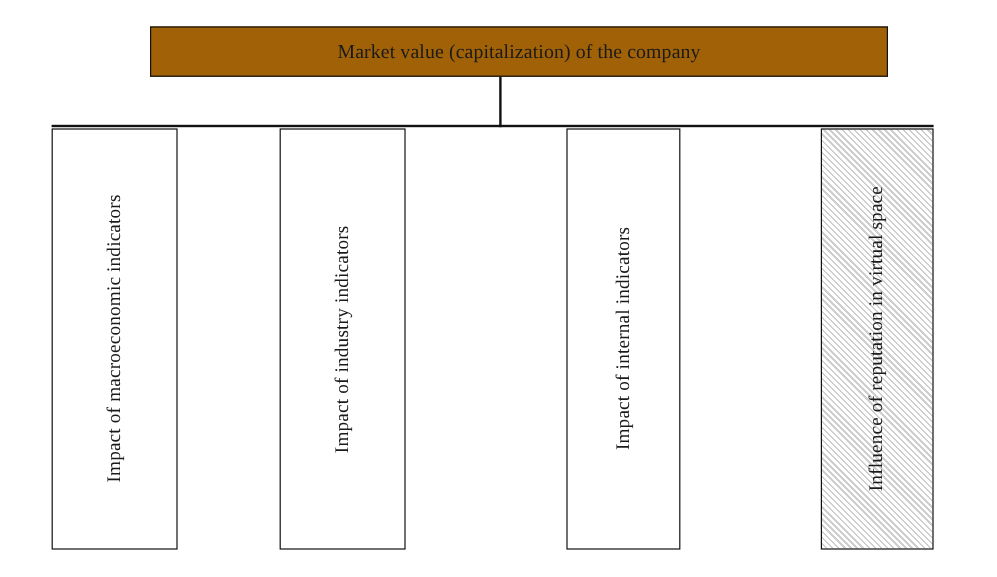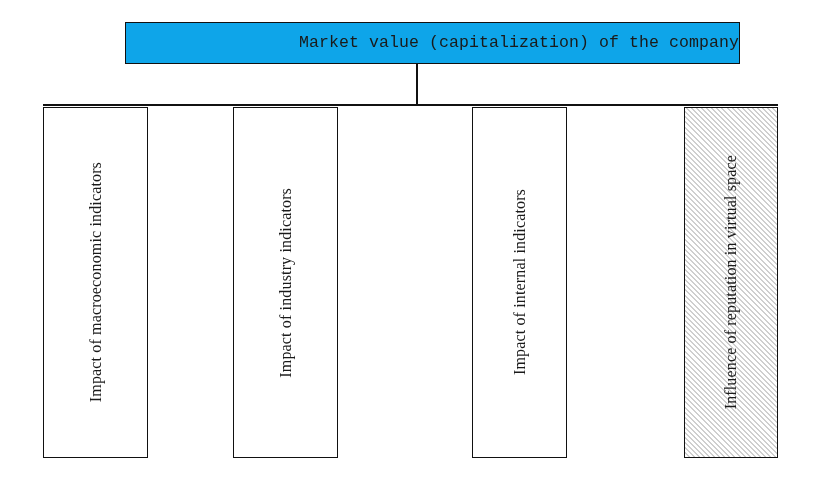--- a/index.html
+++ b/index.html
@@ -21,26 +21,25 @@
   }
 
   
   .root-box {
     position: absolute;
     left: 125px;
     top: 22px;
     width: 615px;
     height: 42px;
     border: 1.6px solid #111111;
-    background: #0ea5e9;
+    background: #a16207;
     box-sizing: border-box;
     display: flex;
     align-items: center;
-    justify-content: flex-end;
-    font-family: Liberation Mono, monospace;
+    justify-content: center;
   }
   .root-box-label {
     font-size: 16.5px;
     line-height: 1.1;
     white-space: nowrap;
     letter-spacing: 0.1px;
   }
 
   
   .connector-drop {

